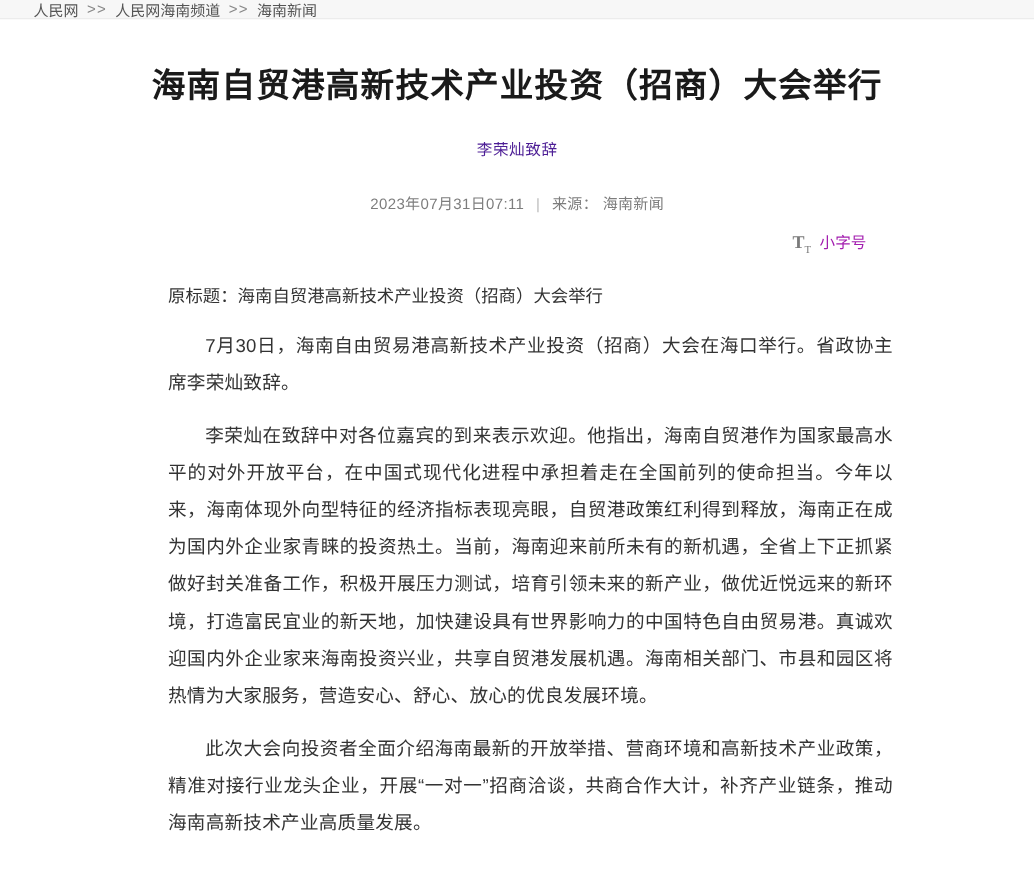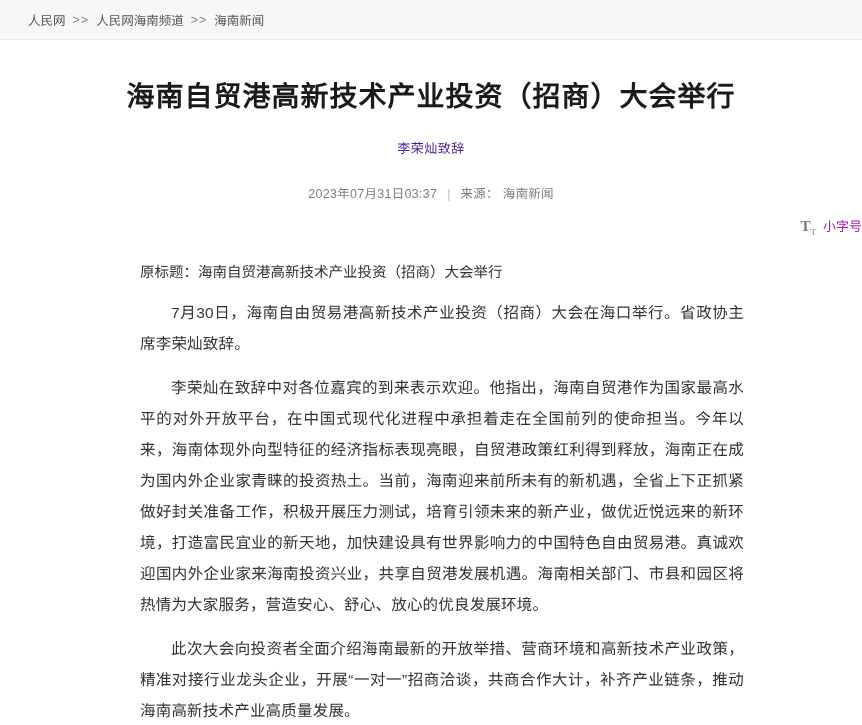--- a/index.html
+++ b/index.html
@@ -10,21 +10,21 @@
     width: 862px;
     height: 725px;
     background: #ffffff;
     font-family: "Liberation Sans", sans-serif;
     color: #333333;
     overflow: hidden;
   }
 
   
   .breadcrumb-bar {
-    height: 40px;
+    height: 16px;
     background: #f7f7f7;
     border-bottom: 1px solid #ececec;
     display: flex;
     align-items: center;
     padding: 0 0 0 28px;
     box-sizing: border-box;
     font-size: 12.5px;
     color: #555555;
   }
   .breadcrumb-bar a, .breadcrumb-bar span.crumb {
@@ -69,20 +69,21 @@
   }
   .meta .sep {
     margin: 0 6px;
     color: #bbbbbb;
   }
 
   
   .fontsize-bar {
     display: flex;
     justify-content: flex-end;
+    padding-right: 140px;
     margin-top: 14px;
   }
   .fontsize-ctl {
     display: inline-flex;
     align-items: baseline;
     gap: 7px;
     cursor: pointer;
     user-select: none;
   }
   .fontsize-ctl .tt {
@@ -133,21 +134,21 @@
   <a href="#">海南新闻</a>
 </div>
 
 <div class="article">
 
   <h1 class="title">海南自贸港高新技术产业投资（招商）大会举行</h1>
 
   <div class="subtitle">李荣灿致辞</div>
 
   <div class="meta">
-    <span>2023年07月31日03:37</span>
+    <span>2023年07月31日07:11</span>
     <span class="sep">|</span>
     <span>来源：</span>
     <span>海南新闻</span>
   </div>
 
   <div class="fontsize-bar">
     <div class="fontsize-ctl">
       <span class="tt">T<sub>T</sub></span>
       <span class="label">小字号</span>
     </div>

